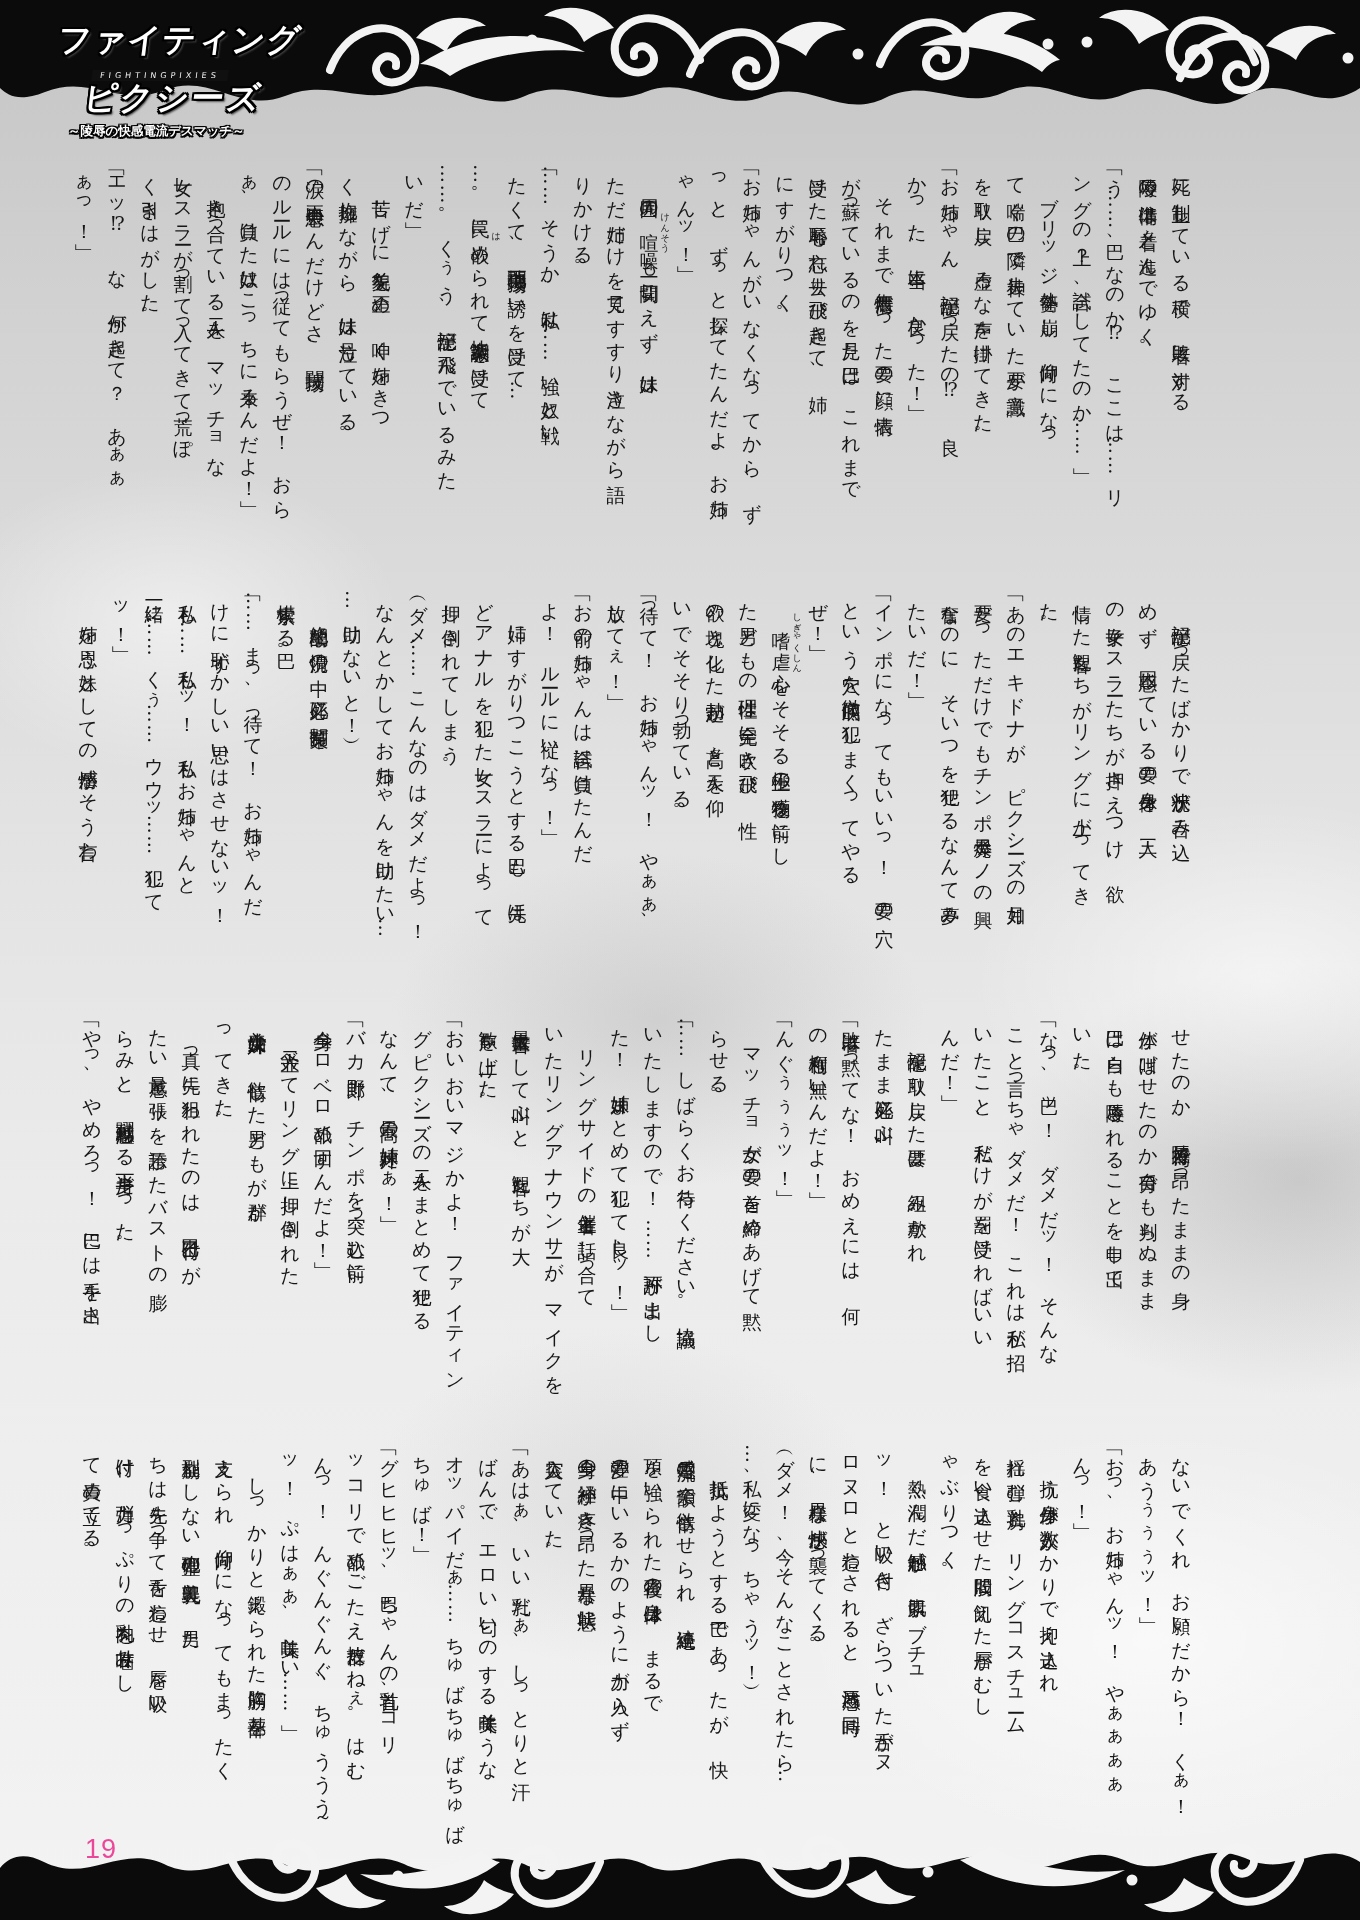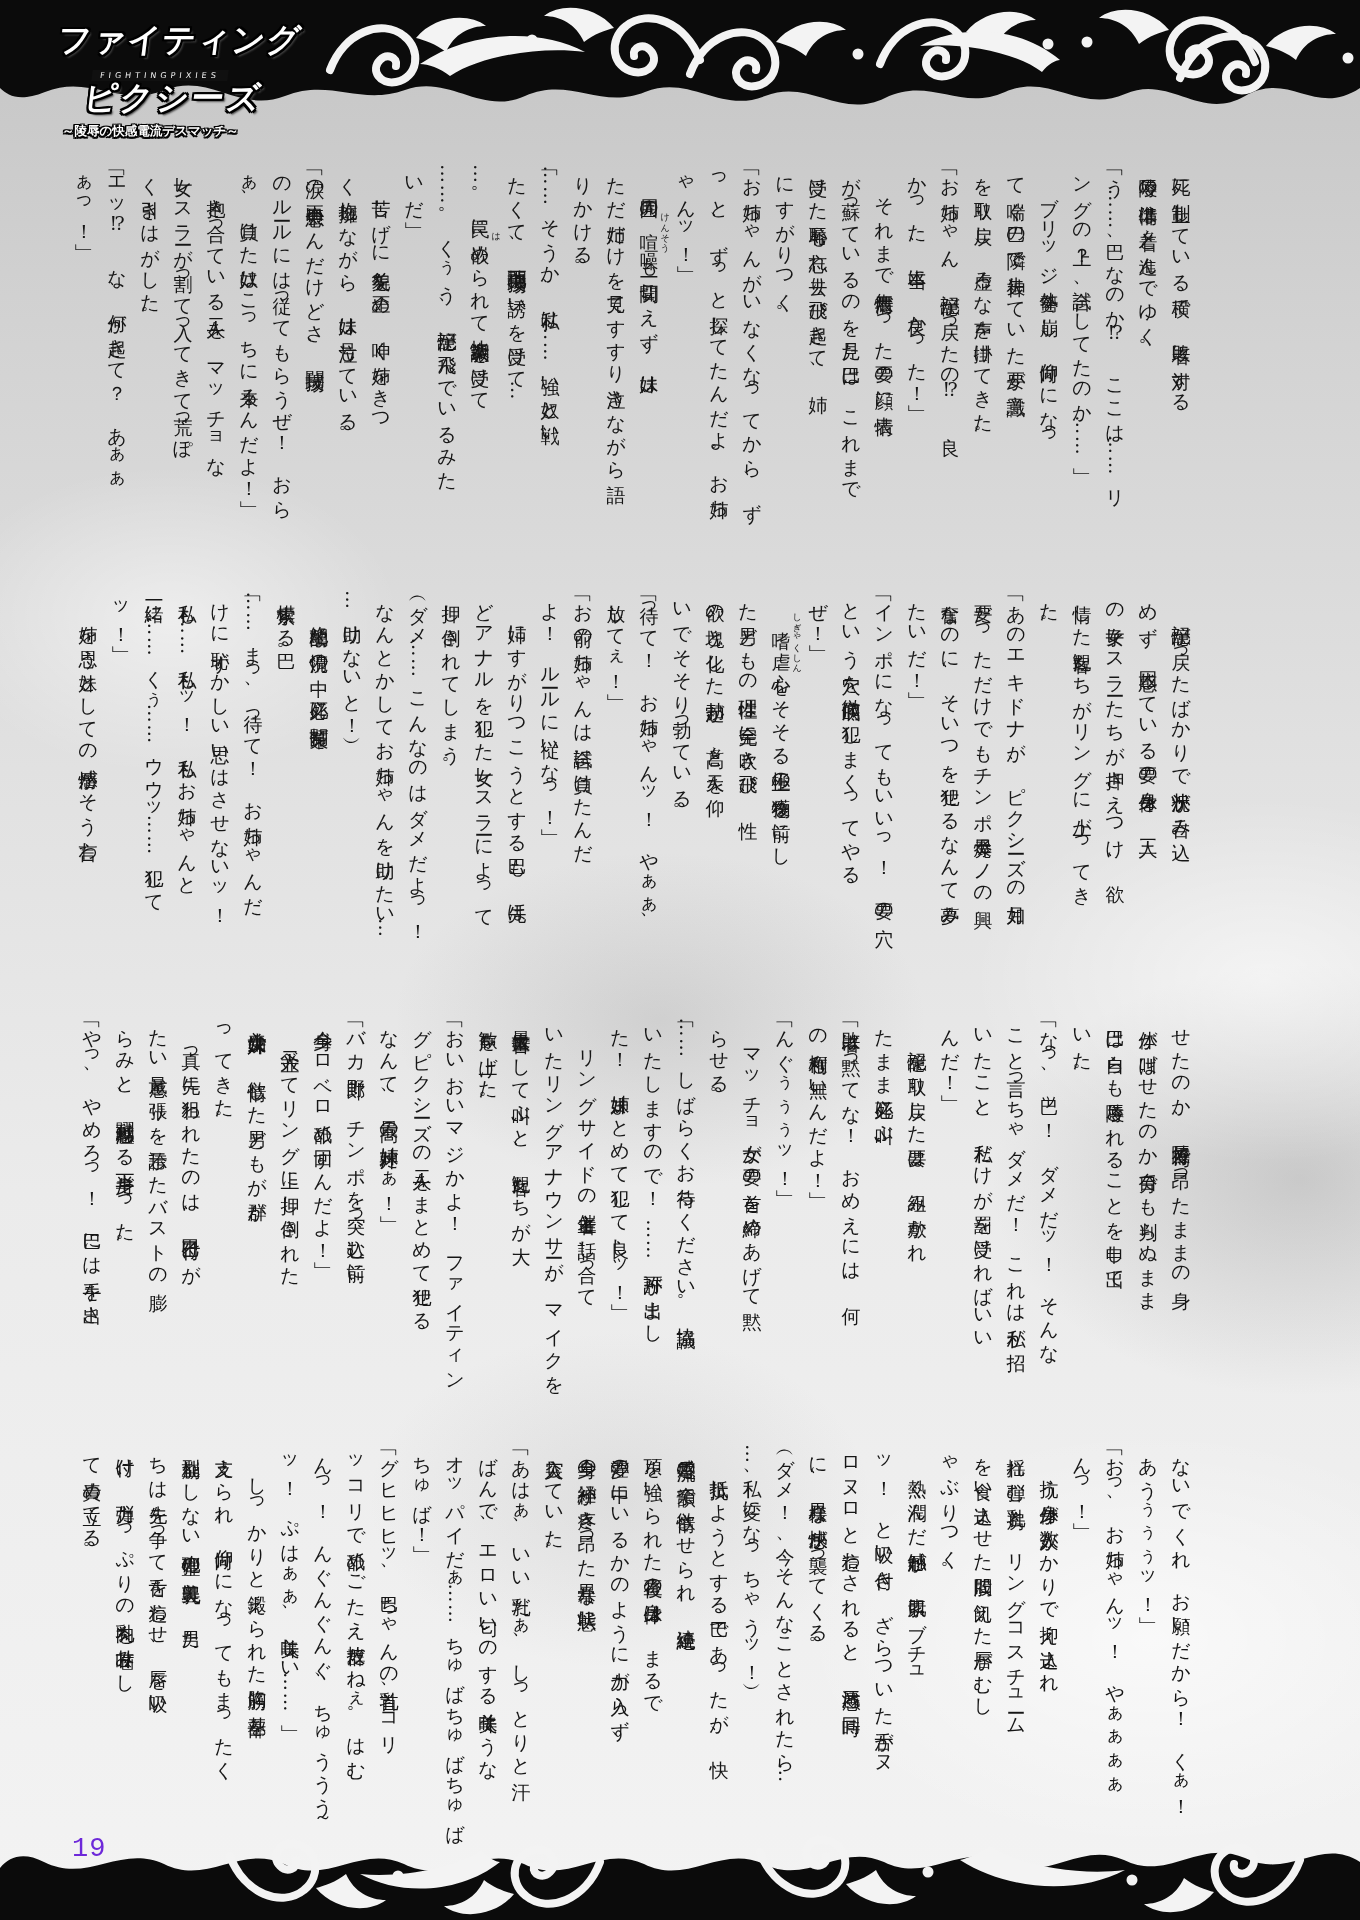--- a/index.html
+++ b/index.html
@@ -42,28 +42,28 @@
   .logo-l1{font-size:33px;letter-spacing:1px;}
   .logo-l2{font-size:33px;letter-spacing:2px;margin:-6px 0 0 26px;}
   .logo-en{
     display:inline-block;background:#101010;color:#f0f0f0;
     font-family:"DejaVu Sans","Liberation Sans",sans-serif;
     font-size:8px;letter-spacing:4px;padding:1px 8px;margin:-3px 0 -2px 34px;
     transform:skewX(-7deg);
   }
   .logo-sub{
     font-family:"DejaVu Sans","Liberation Sans",sans-serif;
-    font-weight:bold;font-size:12.5px;color:#ffffff;margin:2px 0 0 4px;
+    font-weight:bold;font-size:12.5px;color:#ffffff;margin:2px 0 0 10px;
     text-shadow:1.5px 0 0 #000,-1.5px 0 0 #000,0 1.5px 0 #000,0 -1.5px 0 #000,
                 1.5px 1.5px 0 #000,-1.5px -1.5px 0 #000,1.5px -1.5px 0 #000,-1.5px 1.5px 0 #000;
   }
   .pageno{
-    position:absolute;left:72px;top:1834px;z-index:6;
-    font-family:Liberation Mono, monospace;
-    font-size:27px;color:#6d28d9;letter-spacing:1px;
+    position:absolute;left:85px;top:1834px;z-index:6;
+    font-family:Liberation Sans, sans-serif;
+    font-size:27px;color:#ec4899;letter-spacing:1px;
   }
 </style>
 </head>
 <body>
 
 <div class="border-wrap" id="top-border">
   <svg width="1360" height="130" viewBox="0 0 1360 130">
     <defs>
       <g id="curlA">
         <path d="M0,58 C14,20 52,6 74,24 C92,38 88,66 66,70 C50,73 40,58 50,48 C57,41 68,45 66,54" fill="none" stroke="#f3f3f3" stroke-width="8" stroke-linecap="round"></path>

